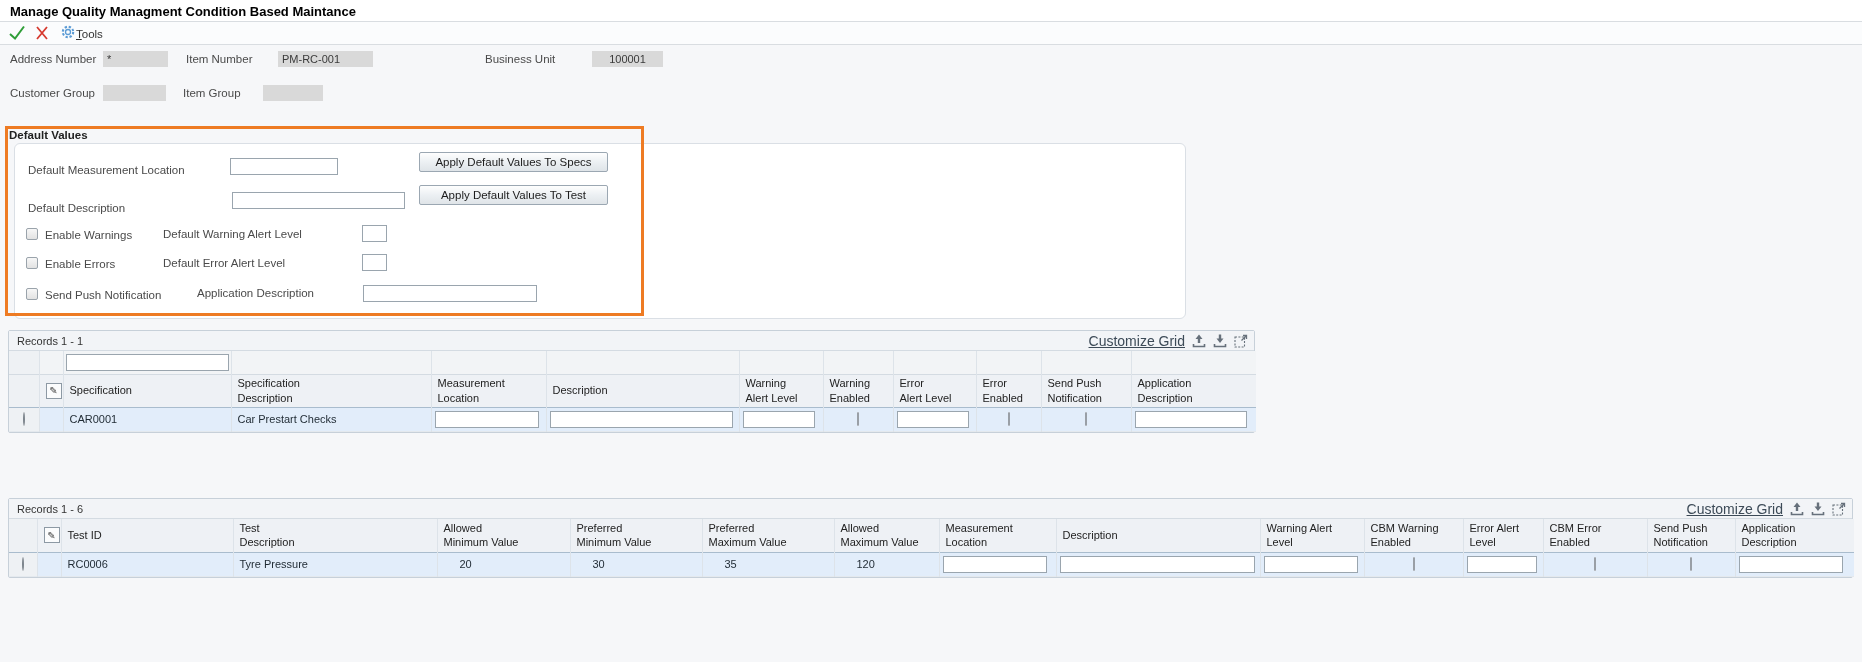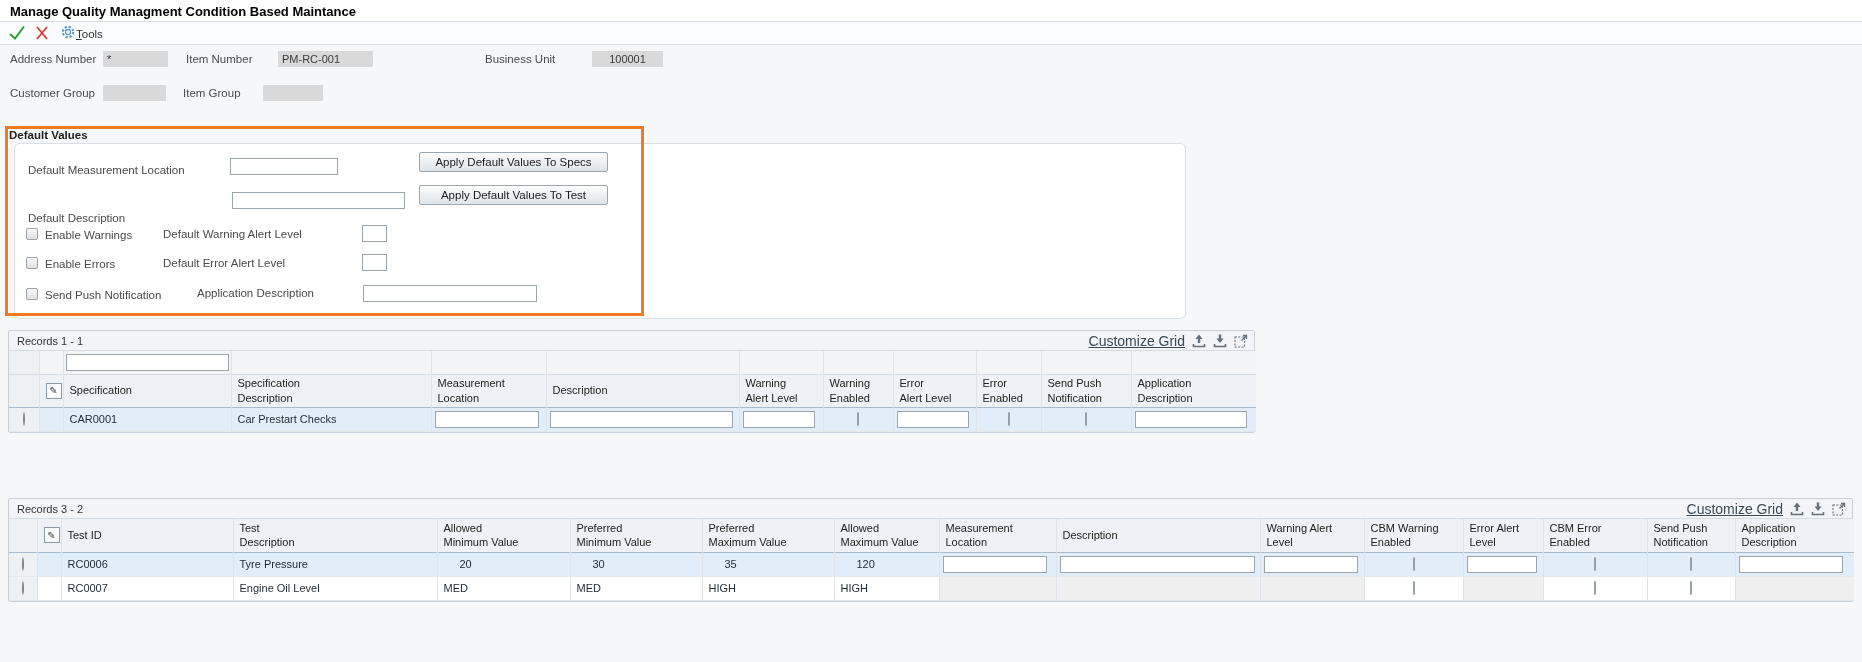--- a/index.html
+++ b/index.html
@@ -116,21 +116,21 @@
   <div class="disfield" style="left:263px; top:85px; width:60px;"></div>
 
   <div class="dv-panel"></div>
   <div class="dv-highlight"></div>
   <span class="dv-title">Default Values</span>
 
   <span class="flabel z2" style="left:28px; top:164px;">Default Measurement Location</span>
   <input class="tinput z2" style="left: 230px; top: 158px; width: 108px;">
   <button class="btn" style="left:419px; top:152px;">Apply Default Values To Specs</button>
 
-  <span class="flabel z2" style="left:28px; top:212px;">Default Description</span>
+  <span class="flabel z2" style="left:28px; top:202px;">Default Description</span>
   <input class="tinput z2" style="left: 232px; top: 192px; width: 173px;">
   <button class="btn" style="left:419px; top:185px;">Apply Default Values To Test</button>
 
   <span class="fcheck" style="left:26px; top:228px;"></span>
   <span class="flabel z2" style="left:45px; top:229px;">Enable Warnings</span>
   <span class="flabel z2" style="left:163px; top:228px;">Default Warning Alert Level</span>
   <input class="tinput z2" style="left: 362px; top: 225px; width: 25px;">
 
   <span class="fcheck" style="left:26px; top:257px;"></span>
   <span class="flabel z2" style="left:45px; top:258px;">Enable Errors</span>
@@ -245,21 +245,21 @@
               <input class="ginput" style="width: 112px;">
             </td>
       </tr>
     </tbody>
       </table>
   </div>
 
 
   <div class="grid" style="left:8px; top:498px; width:1845px;">
     <div class="gridbar">
-      <span class="rec">Records 3 - 2</span>
+      <span class="rec">Records 1 - 6</span>
       <span class="right">
         <span class="cgrid-link">Customize Grid</span>
         <span class="gicon">
           <svg width="14" height="14" viewBox="0 0 14 14">
               <path d="M7 0.5 L10.5 5 H8.2 V9 H5.8 V5 H3.5 Z" fill="#66707b"></path>
               <path d="M1.5 10 V12.5 H12.5 V10" stroke="#66707b" fill="none" stroke-width="1.6"></path>
             </svg>
         </span>
         <span class="gicon">
           <svg width="14" height="14" viewBox="0 0 14 14">
@@ -346,35 +346,17 @@
         <td class="ctr"><span class="gcheck"></span></td>
         <td class="cell-input">
               <input class="ginput" style="width: 70px;">
             </td>
         <td class="ctr"><span class="gcheck"></span></td>
         <td class="ctr"><span class="gcheck"></span></td>
         <td class="cell-input">
               <input class="ginput" style="width: 104px;">
             </td>
       </tr>
-      <tr class="data">
-        <td class="rowsel ctr"><span class="radio"></span></td>
-        <td></td>
-        <td>RC0007</td>
-        <td>Engine Oil Level</td>
-        <td>MED</td>
-        <td>MED</td>
-        <td>HIGH</td>
-        <td>HIGH</td>
-        <td class="dis"></td>
-        <td class="dis"></td>
-        <td class="dis"></td>
-        <td class="ctr"><span class="gcheck"></span></td>
-        <td class="dis"></td>
-        <td class="ctr"><span class="gcheck"></span></td>
-        <td class="ctr"><span class="gcheck"></span></td>
-        <td class="dis"></td>
-      </tr>
     </tbody>
       </table>
   </div>
 
 </div>
 
 </body></html>

